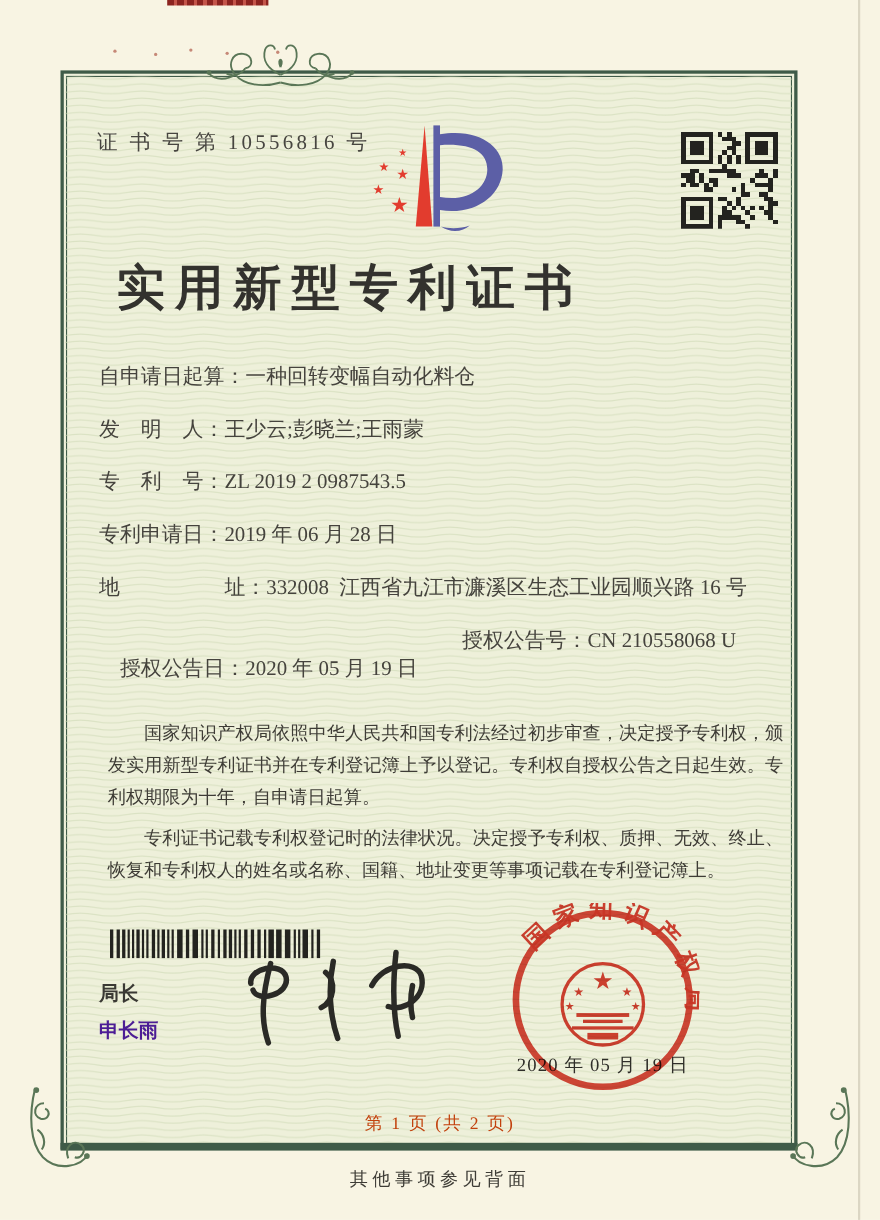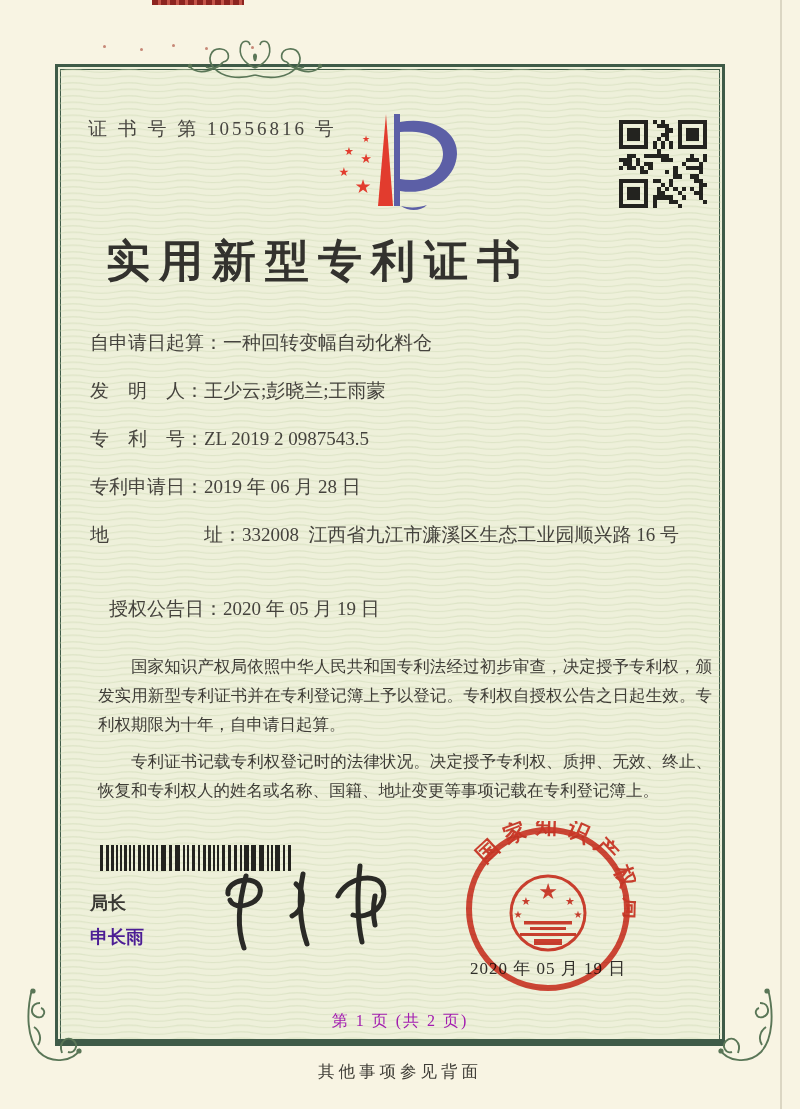--- a/index.html
+++ b/index.html
@@ -39,21 +39,21 @@
     text-align:justify;}
   .paras p{margin:8px;text-indent:2em;}
   
   .barcode{left:100px;top:845px;width:196px;height:26px;}
   .barcode i{position:absolute;top:0;bottom:0;background:var(--barcode-dark,#23231f);display:block;}
   .officer-title{left:90px;top:891px;font-size:18px;font-weight:600;color:#3a3934;}
   .officer-name{left:90px;top:925px;font-size:18px;font-weight:600;color:#4c1d95;}
   .signature{left:208px;top:854px;width:214px;height:108px;}
   .seal-date{left:462px;top:957px;width:172px;text-align:center;font-size:17px;letter-spacing:1px;color:#2f2e29;}
   .seal{left:460px;top:821px;width:176px;height:176px;mix-blend-mode:multiply;pointer-events:none;}
-  .page-no{left:0;top:1011px;width:800px;text-align:center;font-size:16px;color:#a21caf;letter-spacing:2px;}
+  .page-no{left:0;top:1011px;width:800px;text-align:center;font-size:16px;color:#c2410c;letter-spacing:2px;}
   .back-note{left:0;top:1061px;width:800px;text-align:center;font-size:16.5px;letter-spacing:4px;color:#3e3c36;}
   
   .fl-top{left:178px;top:37px;width:154px;height:52px;}
   .fl-bl{left:22px;top:983px;width:62px;height:80px;}
   .fl-br{left:716px;top:983px;width:62px;height:80px;transform:scaleX(-1);}
   .green-stroke{stroke:#5a7657;fill:none;}
   .green-fill{fill:#5a7657;}
   .red-fill{fill:var(--logo-red,#e23c2e);}
   .blue-fill{fill:var(--logo-blue,#5c5fa6);}
   .seal-red{fill:var(--seal-red,#d8392c);}
@@ -340,20 +340,21 @@
 <div class="abs title">实用新型专利证书</div>
 
 <div class="abs fields">
   <div class="field-row"><span class="lab">自申请日起算：</span><span class="val">一种回转变幅自动化料仓</span></div>
   <div class="field-row"><span class="lab">发　明　人：</span><span class="val">王少云;彭晓兰;王雨蒙</span></div>
   <div class="field-row"><span class="lab">专　利　号：</span><span class="val">ZL 2019 2 0987543.5</span></div>
   <div class="field-row"><span class="lab">专利申请日：</span><span class="val">2019 年 06 月 28 日</span></div>
   <div class="field-row"><span class="lab">地　　　　　址：</span><span class="val">332008  江西省九江市濂溪区生态工业园顺兴路 16 号</span></div>
   <div class="field-row grant-wrap">
     <span class="lab">授权公告日：</span><span class="val">2020 年 05 月 19 日</span>
+    <span class="grant-second"><span>授权公告号：</span><span>CN 210558068 U</span></span>
   </div>
 </div>
 
 <div class="abs paras">
   <p>国家知识产权局依照中华人民共和国专利法经过初步审查，决定授予专利权，颁发实用新型专利证书并在专利登记簿上予以登记。专利权自授权公告之日起生效。专利权期限为十年，自申请日起算。</p>
   <p>专利证书记载专利权登记时的法律状况。决定授予专利权、质押、无效、终止、恢复和专利权人的姓名或名称、国籍、地址变更等事项记载在专利登记簿上。</p>
 </div>
 
 <div class="abs barcode">
     <i style="left:0px;width:3px"></i>

